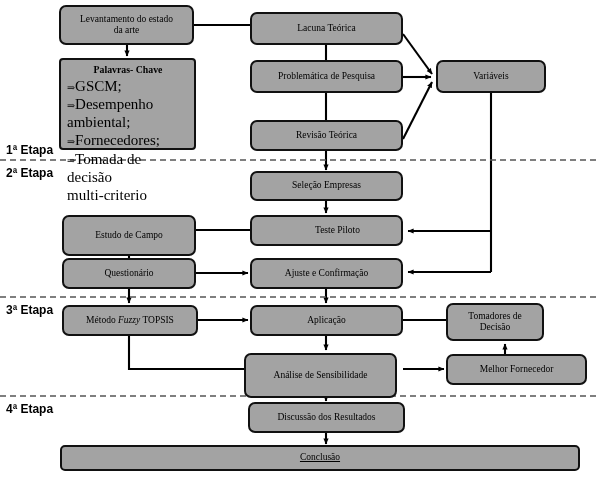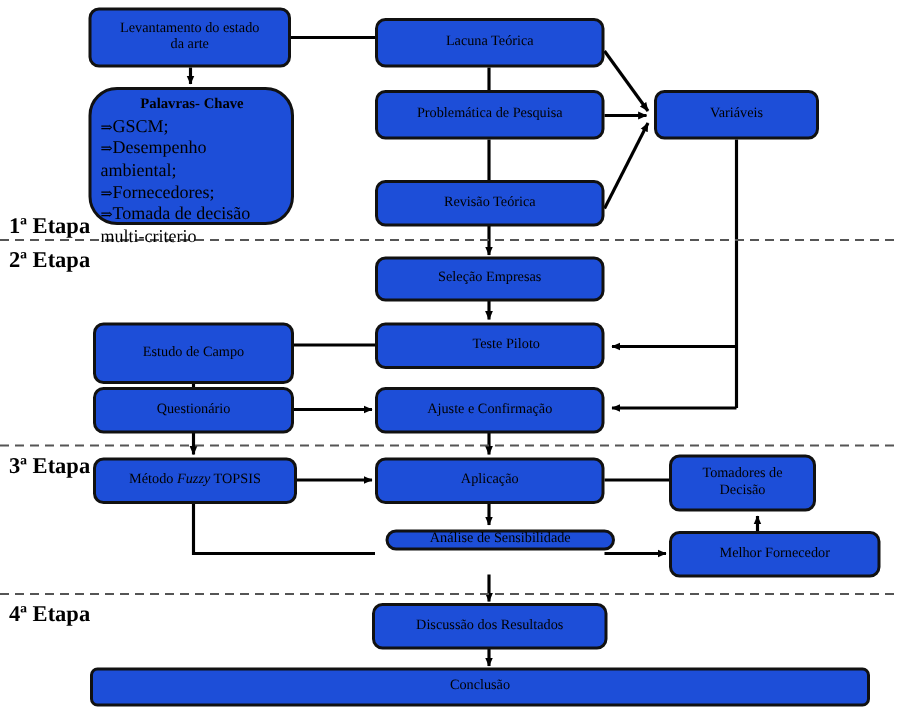--- a/index.html
+++ b/index.html
@@ -11,66 +11,66 @@
     position: relative;
     width: 600px;
     height: 477px;
     background: #ffffff;
     font-family: "Liberation Serif", "DejaVu Serif", serif;
     overflow: hidden;
   }
   .node {
     position: absolute;
     box-sizing: border-box;
-    background: #1d4ed8;
+    background: #a3a3a3;
     border: 2.2px solid #111111;
     border-radius: 7px;
     display: flex;
     align-items: center;
     justify-content: center;
     text-align: center;
     font-size: 9.5px;
     line-height: 1.18;
     color: #000000;
     padding: 1px 3px;
     z-index: 3;
   }
   .node.kw {
     display: block;
     text-align: left;
     padding: 4px 5px 3px 6px;
-    border-radius: 19px;
+    border-radius: 4px;
   }
   .kw-title {
     display: block;
     text-align: center;
     font-weight: bold;
     font-size: 9.8px;
     margin-bottom: 1px;
   }
   .kw-item {
     display: block;
-    font-size: 12px;
+    font-size: 15px;
     line-height: 1.22;
     white-space: pre-line;
   }
   .kw-item::before {
     content: "\21D2";
     margin-right: 0px;
     font-size: 9.6px;
   }
   .node.bar {
     border-radius: 5px;
   }
   .ital { font-style: italic; }
 
   .stage-label {
     position: absolute;
-    font-family: Liberation Serif, serif;
-    font-size: 15px;
+    font-family: Liberation Sans, sans-serif;
+    font-size: 12px;
     font-weight: bold;
     color: #000000;
     white-space: nowrap;
     z-index: 4;
   }
 
   svg.wires {
     position: absolute;
     left: 0; top: 0;
     width: 600px; height: 477px;
@@ -227,29 +227,29 @@
 
   <div class="node" style="left:250px; top:305px; width:153px; height:31px;">
     <span>Aplicação</span>
   </div>
 
   <div class="node" style="left:446px; top:303px; width:98px; height:38px;">
     <span style="white-space:pre-line">Tomadores de
 Decisão</span>
   </div>
 
-  <div class="node" style="left:257px; top:353px; width:153px; height:14px;">
+  <div class="node" style="left:244px; top:353px; width:153px; height:45px;">
     <span>Análise de Sensibilidade</span>
   </div>
 
   <div class="node" style="left:446px; top:354px; width:141px; height:31px;">
     <span>Melhor Fornecedor</span>
   </div>
 
   <div class="node" style="left:248px; top:402px; width:157px; height:31px;">
     <span>Discussão dos Resultados</span>
   </div>
 
-  <div class="node bar" style="left:60px; top:445px; width:520px; height:26px;">
+  <div class="node bar" style="left:60px; top:445px; width:520px; height:26px;text-decoration:underline;">
     <span>Conclusão</span>
   </div>
 
 </div>
 
 </body></html>

